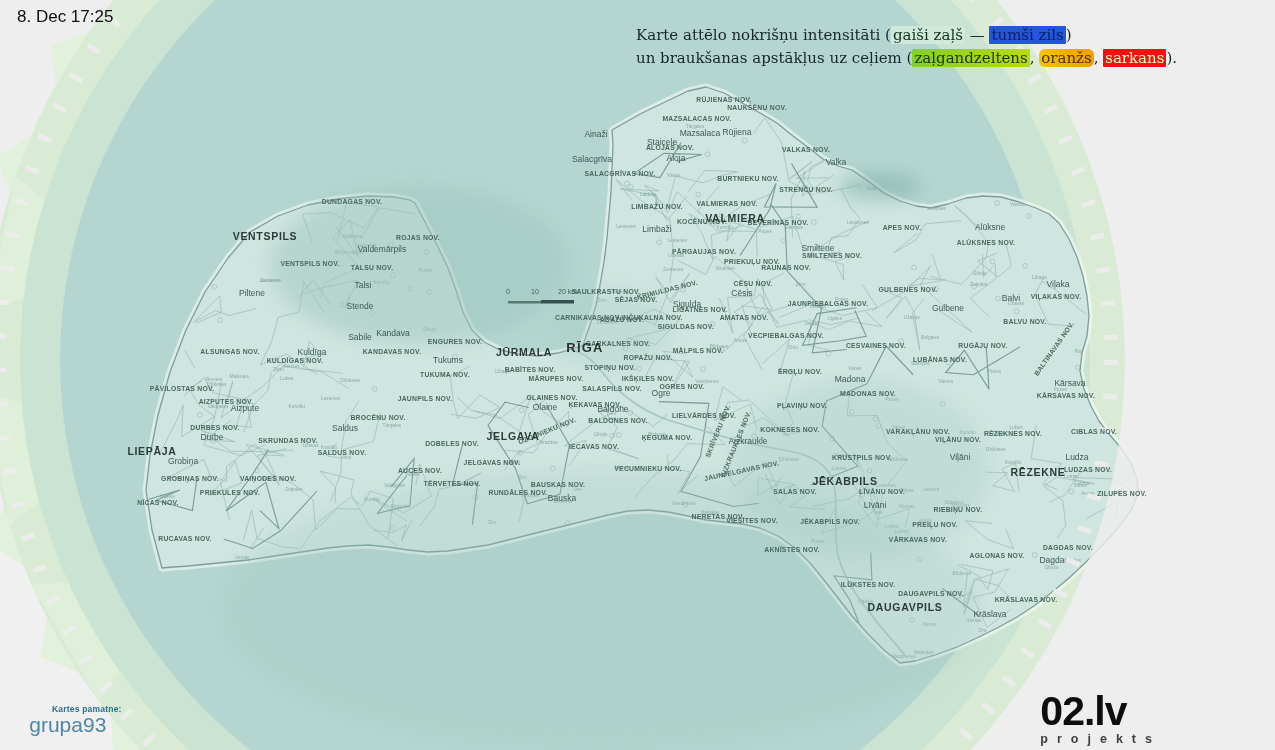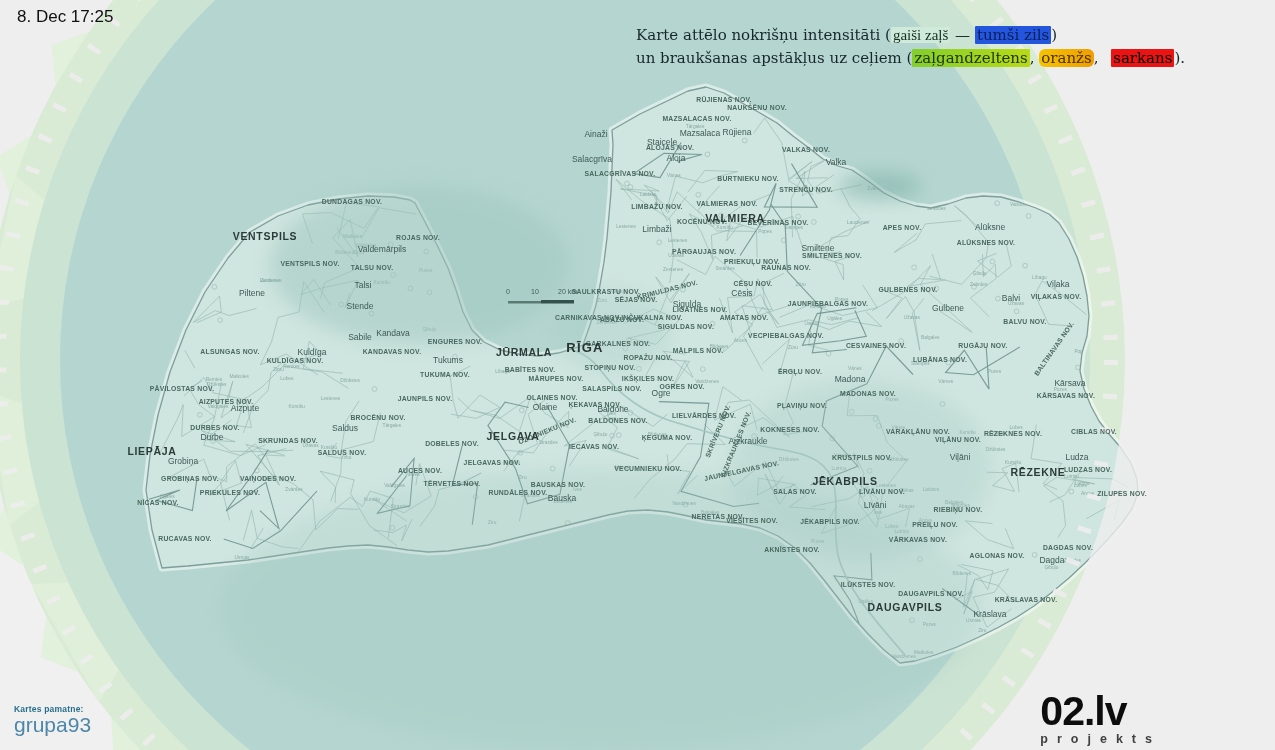--- a/index.html
+++ b/index.html
@@ -12,27 +12,27 @@
   text.city{font:700 10.5px "Liberation Sans",sans-serif;fill:#2c3b37;letter-spacing:.7px;}
   text.town{font:400 8.5px "Liberation Sans",sans-serif;fill:#3e5a55;}
   text.nov{font:600 6.8px "Liberation Sans",sans-serif;fill:#49695f;letter-spacing:.25px;}
   text.vil{font:400 4.8px "Liberation Sans",sans-serif;fill:#7da19a;opacity:.85;}
   text.scale{font:400 7px "Liberation Sans",sans-serif;fill:#41605c;text-anchor:start;}
   
   #timestamp{position:absolute;left:17px;top:7px;font-size:17px;color:#101010;text-align:center;}
   #legend{position:absolute;left:636px;top:24px;font-family:"DejaVu Serif","Liberation Serif",serif;
           font-size:15px;color:#16262b;line-height:23px;white-space:nowrap;}
   .hl{padding:0 2px;border-radius:1px;}
-  .hl-lightgreen{background:#cfe9da;color:#14301f;font-family:Liberation Serif, serif;}
+  .hl-lightgreen{background:#cfe9da;color:#14301f;}
   .hl-darkblue{background:#2456dd;color:#0b1f5e;}
   .hl-yellowgreen{background:linear-gradient(90deg,#83cf2b,#b9da15);color:#1d3310;}
   .hl-orange{background:linear-gradient(90deg,#f5c300,#f09d00);color:#4a3205;border-radius:6px;}
-  .hl-red{background:#ec1313;color:#000000;margin-left:8px;}
+  .hl-red{background:#ec1313;color:#fef9c3;}
   #attribution{position:absolute;left:14px;bottom:14px;line-height:1.05;}
-  #attribution .small{font-size:8.5px;font-weight:700;color:#26708d;letter-spacing:.2px;}
+  #attribution .small{font-size:8.5px;font-weight:700;color:#26708d;letter-spacing:.2px;margin-left:38px;}
   #attribution .big{font-size:21px;color:#4d87a8;text-align:center;}
   #logo{position:absolute;right:114px;bottom:4px;text-align:left;color:#0d0d0d;}
   #logo .title{font-size:41px;font-weight:900;letter-spacing:-1px;line-height:1;}
   #logo .subtitle{font-size:12.5px;font-weight:700;letter-spacing:9px;margin-top:0px;color:#404040;}
 </style>
 </head>
 <body>
 
 <div id="stage">
 

